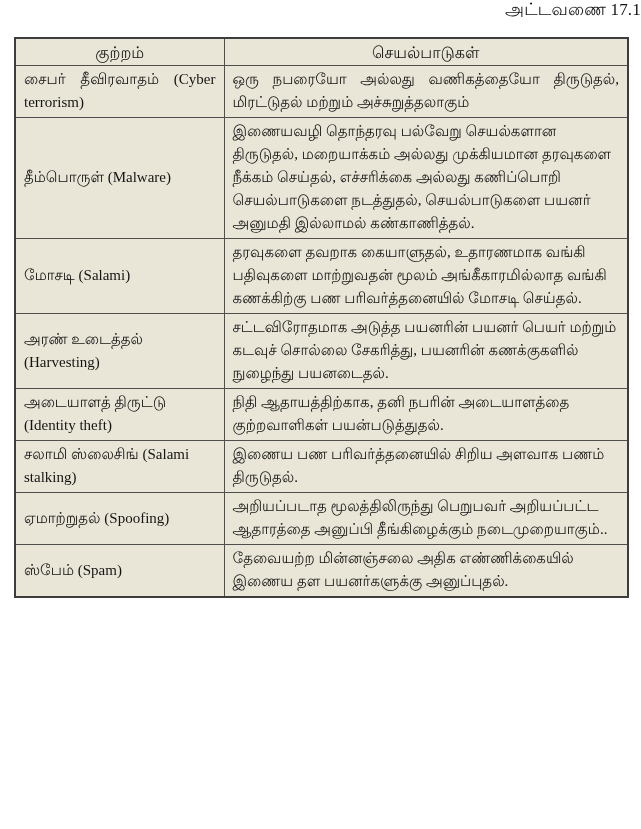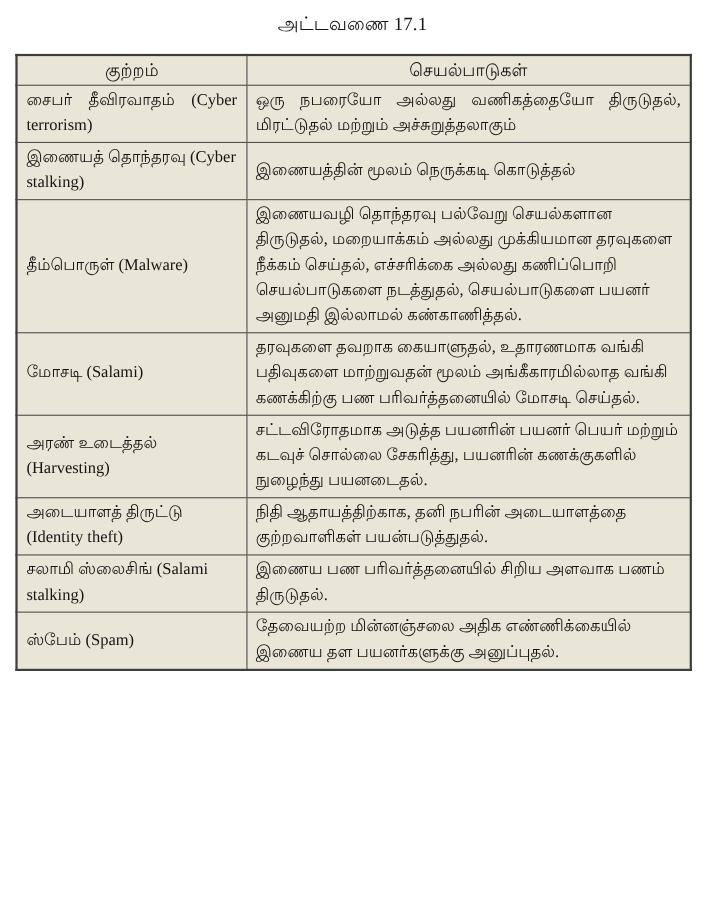--- a/index.html
+++ b/index.html
@@ -6,23 +6,22 @@
     margin: 0;
     padding: 0;
     width: 641px;
     height: 829px;
     background: #ffffff;
     overflow: hidden;
     font-family: "Liberation Serif", "DejaVu Serif", serif;
     color: #141414;
   }
   .page-title {
-    text-align: center;
+    text-align: right;
     font-size: 17px;
-    padding-top: 12px;
     letter-spacing: 0.2px;
   }
   table.crimes {
     border-collapse: collapse;
     table-layout: fixed;
     width: 613px;
     margin: 16px 0 0 14px;
     border: 2px solid #3d3d3d;
     background: #e9e6d7;
   }
@@ -60,41 +59,41 @@
   <tbody>
       <tr>
     <th>குற்றம்</th>
     <th>செயல்பாடுகள்</th>
   </tr>
   <tr>
     <td class="crime just">சைபர் தீவிரவாதம் (Cyber terrorism)</td>
     <td class="just">ஒரு நபரையோ அல்லது வணிகத்தையோ திருடுதல், மிரட்டுதல் மற்றும் அச்சுறுத்தலாகும்</td>
   </tr>
   <tr>
-    <td class="crime">இணையத் தொந்தரவு (Cyber stalking)</td>
-    <td>இணையத்தின் மூலம் நெருக்கடி கொடுத்தல்</td>
-  </tr>
-  <tr>
     <td class="crime">தீம்பொருள் (Malware)</td>
     <td>இணையவழி தொந்தரவு பல்வேறு செயல்களான திருடுதல், மறையாக்கம் அல்லது முக்கியமான தரவுகளை நீக்கம் செய்தல், எச்சரிக்கை அல்லது கணிப்பொறி செயல்பாடுகளை நடத்துதல், செயல்பாடுகளை பயனர் அனுமதி இல்லாமல் கண்காணித்தல்.</td>
   </tr>
   <tr>
     <td class="crime">மோசடி (Salami)</td>
     <td>தரவுகளை தவறாக கையாளுதல், உதாரணமாக வங்கி பதிவுகளை மாற்றுவதன் மூலம் அங்கீகாரமில்லாத வங்கி கணக்கிற்கு பண பரிவர்த்தனையில் மோசடி செய்தல்.</td>
   </tr>
   <tr>
     <td class="crime">அரண் உடைத்தல் (Harvesting)</td>
     <td>சட்டவிரோதமாக அடுத்த பயனரின் பயனர் பெயர் மற்றும் கடவுச் சொல்லை சேகரித்து, பயனரின் கணக்குகளில் நுழைந்து பயனடைதல்.</td>
   </tr>
   <tr>
     <td class="crime">அடையாளத் திருட்டு (Identity theft)</td>
     <td>நிதி ஆதாயத்திற்காக, தனி நபரின் அடையாளத்தை குற்றவாளிகள் பயன்படுத்துதல்.</td>
   </tr>
   <tr>
     <td class="crime">சலாமி ஸ்லைசிங் (Salami stalking)</td>
     <td>இணைய பண பரிவர்த்தனையில் சிறிய அளவாக பணம் திருடுதல்.</td>
   </tr>
   <tr>
+    <td class="crime">ஏமாற்றுதல் (Spoofing)</td>
+    <td>அறியப்படாத மூலத்திலிருந்து பெறுபவர் அறியப்பட்ட ஆதாரத்தை அனுப்பி தீங்கிழைக்கும் நடைமுறையாகும்..</td>
+  </tr>
+  <tr>
     <td class="crime">ஸ்பேம் (Spam)</td>
     <td>தேவையற்ற மின்னஞ்சலை அதிக எண்ணிக்கையில் இணைய தள பயனர்களுக்கு அனுப்புதல்.</td>
   </tr>
 </tbody>
   </table>
 
 </body></html>

